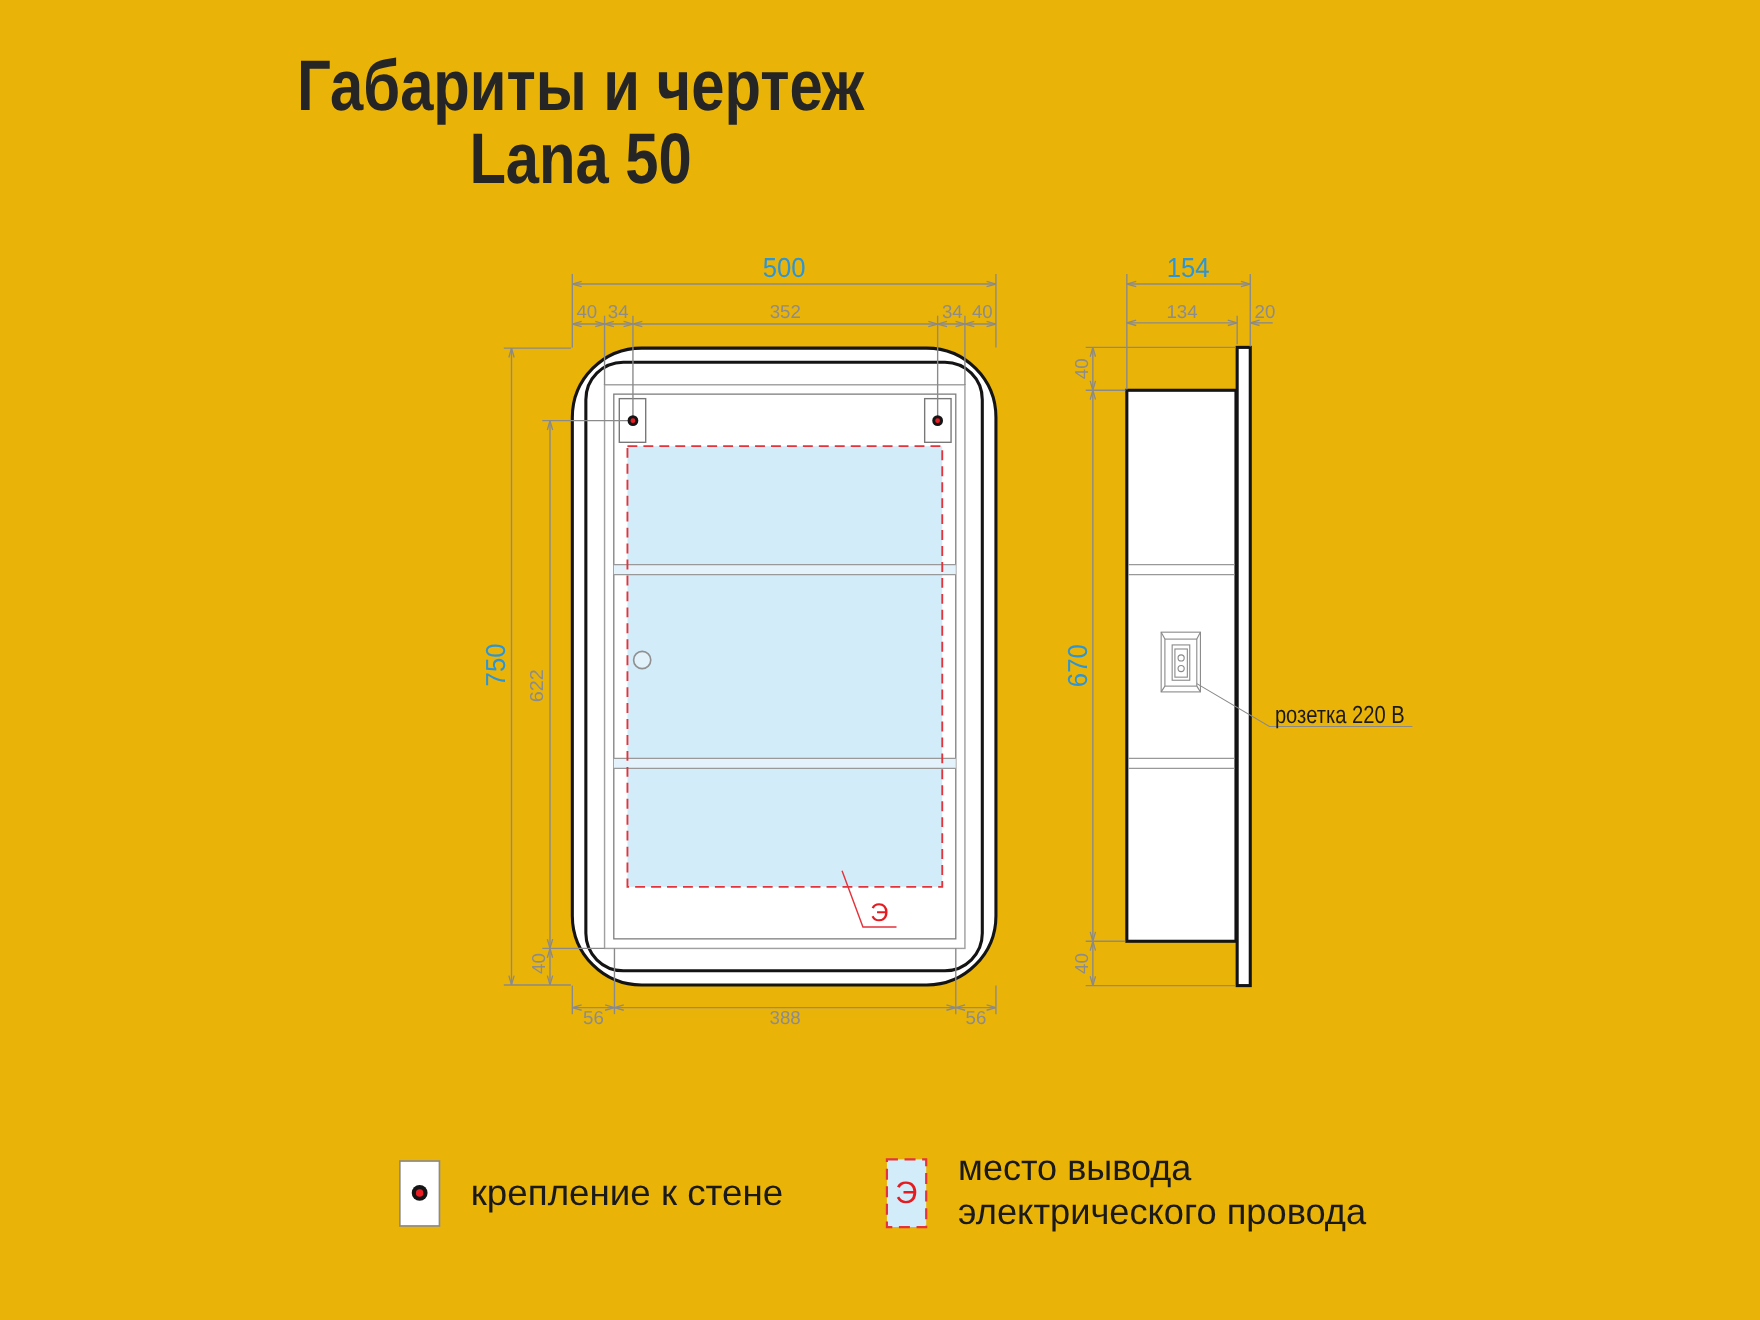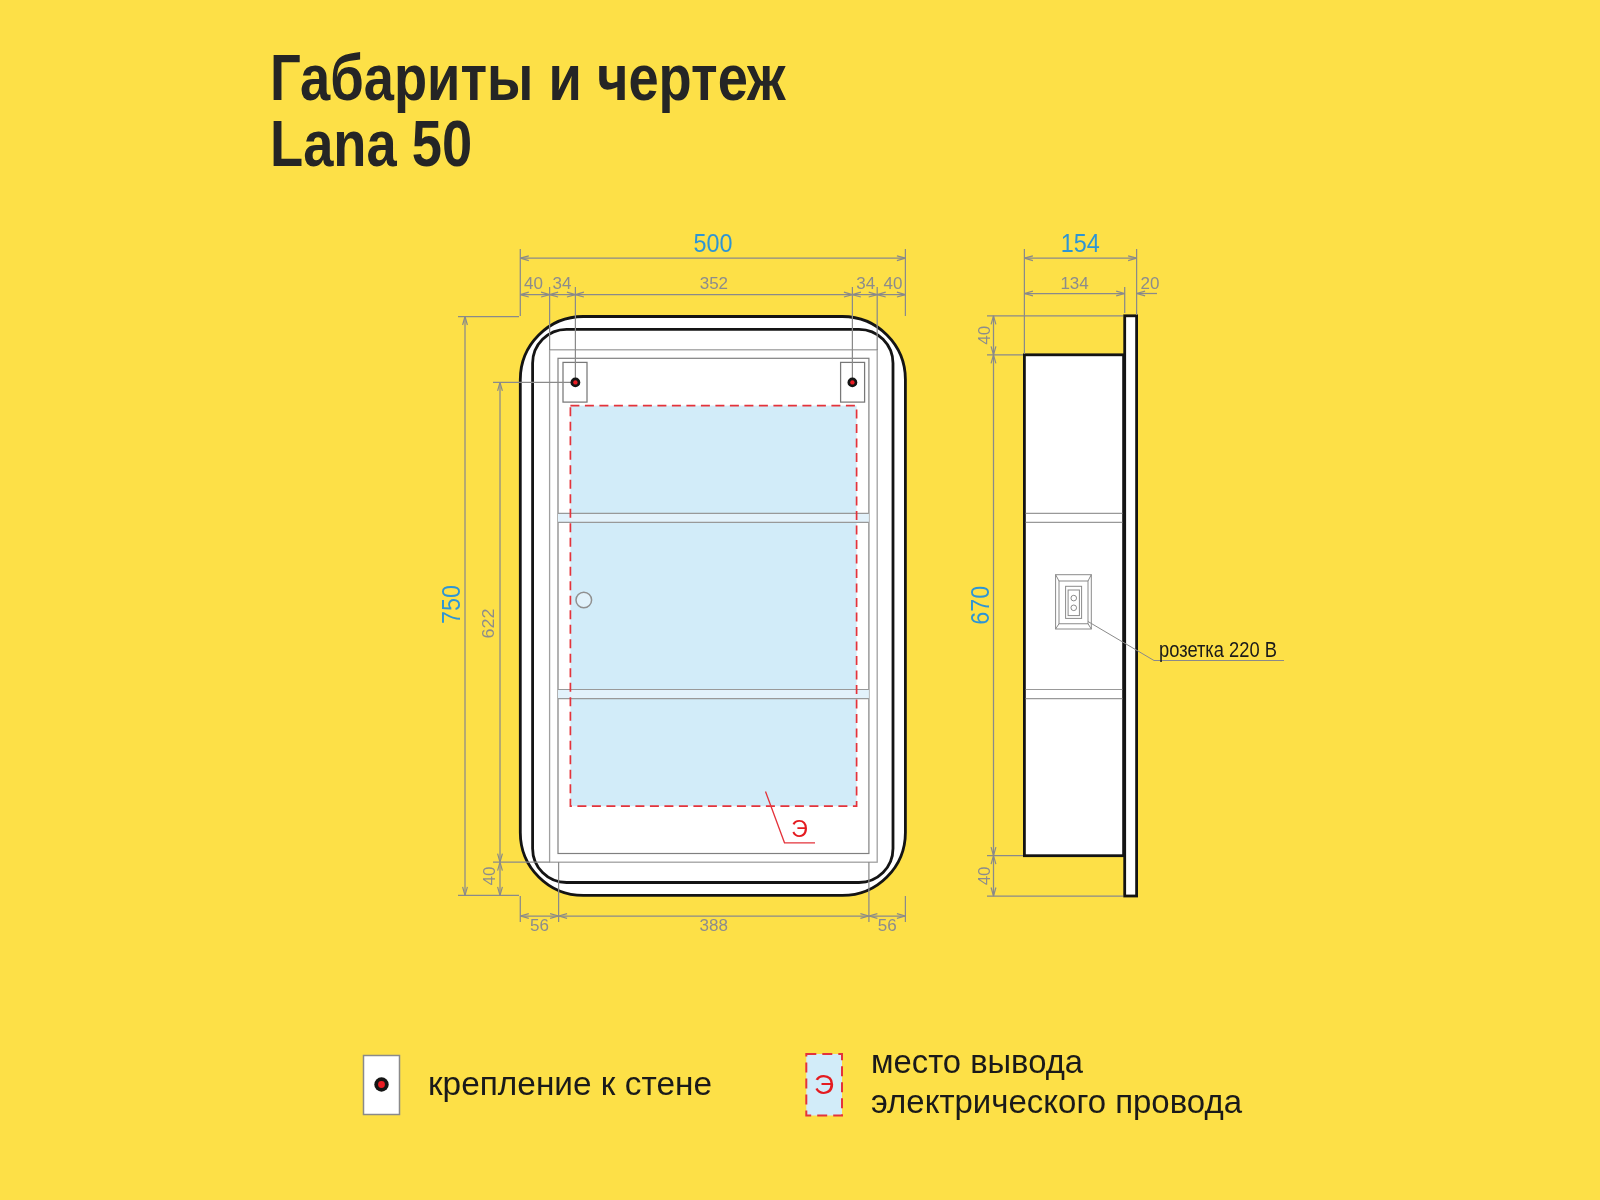--- a/index.html
+++ b/index.html
@@ -1,17 +1,17 @@
 <!DOCTYPE html>
 <html><head>
 <meta charset="utf-8">
 <style>
   html,body{margin:0;padding:0;background:#ffffff;}
-  #page{position:relative;width:1600px;height:1200px;background:#fde047;overflow:hidden;
-        font-family:"Liberation Sans", sans-serif;}
+  #page{position:relative;width:1600px;height:1200px;background:#eab308;overflow:hidden;
+        font-family:"Liberation Sans", sans-serif;text-align:center;}
   #title{position:absolute;left:270px;top:45px;font-size:65px;line-height:65.5px;
          font-weight:bold;color:#252525;letter-spacing:0px;white-space:pre;
          transform:scaleX(0.835);transform-origin:0 0;}
   svg{position:absolute;left:0;top:0;}
   text{font-family:"Liberation Sans", sans-serif;}
   .dim{fill:#8c8c8c;font-size:17px;}
   .blue{fill:#2d95d5;font-size:25px;}
   .blk{fill:#1a1a1a;}
 </style>
 </head>

